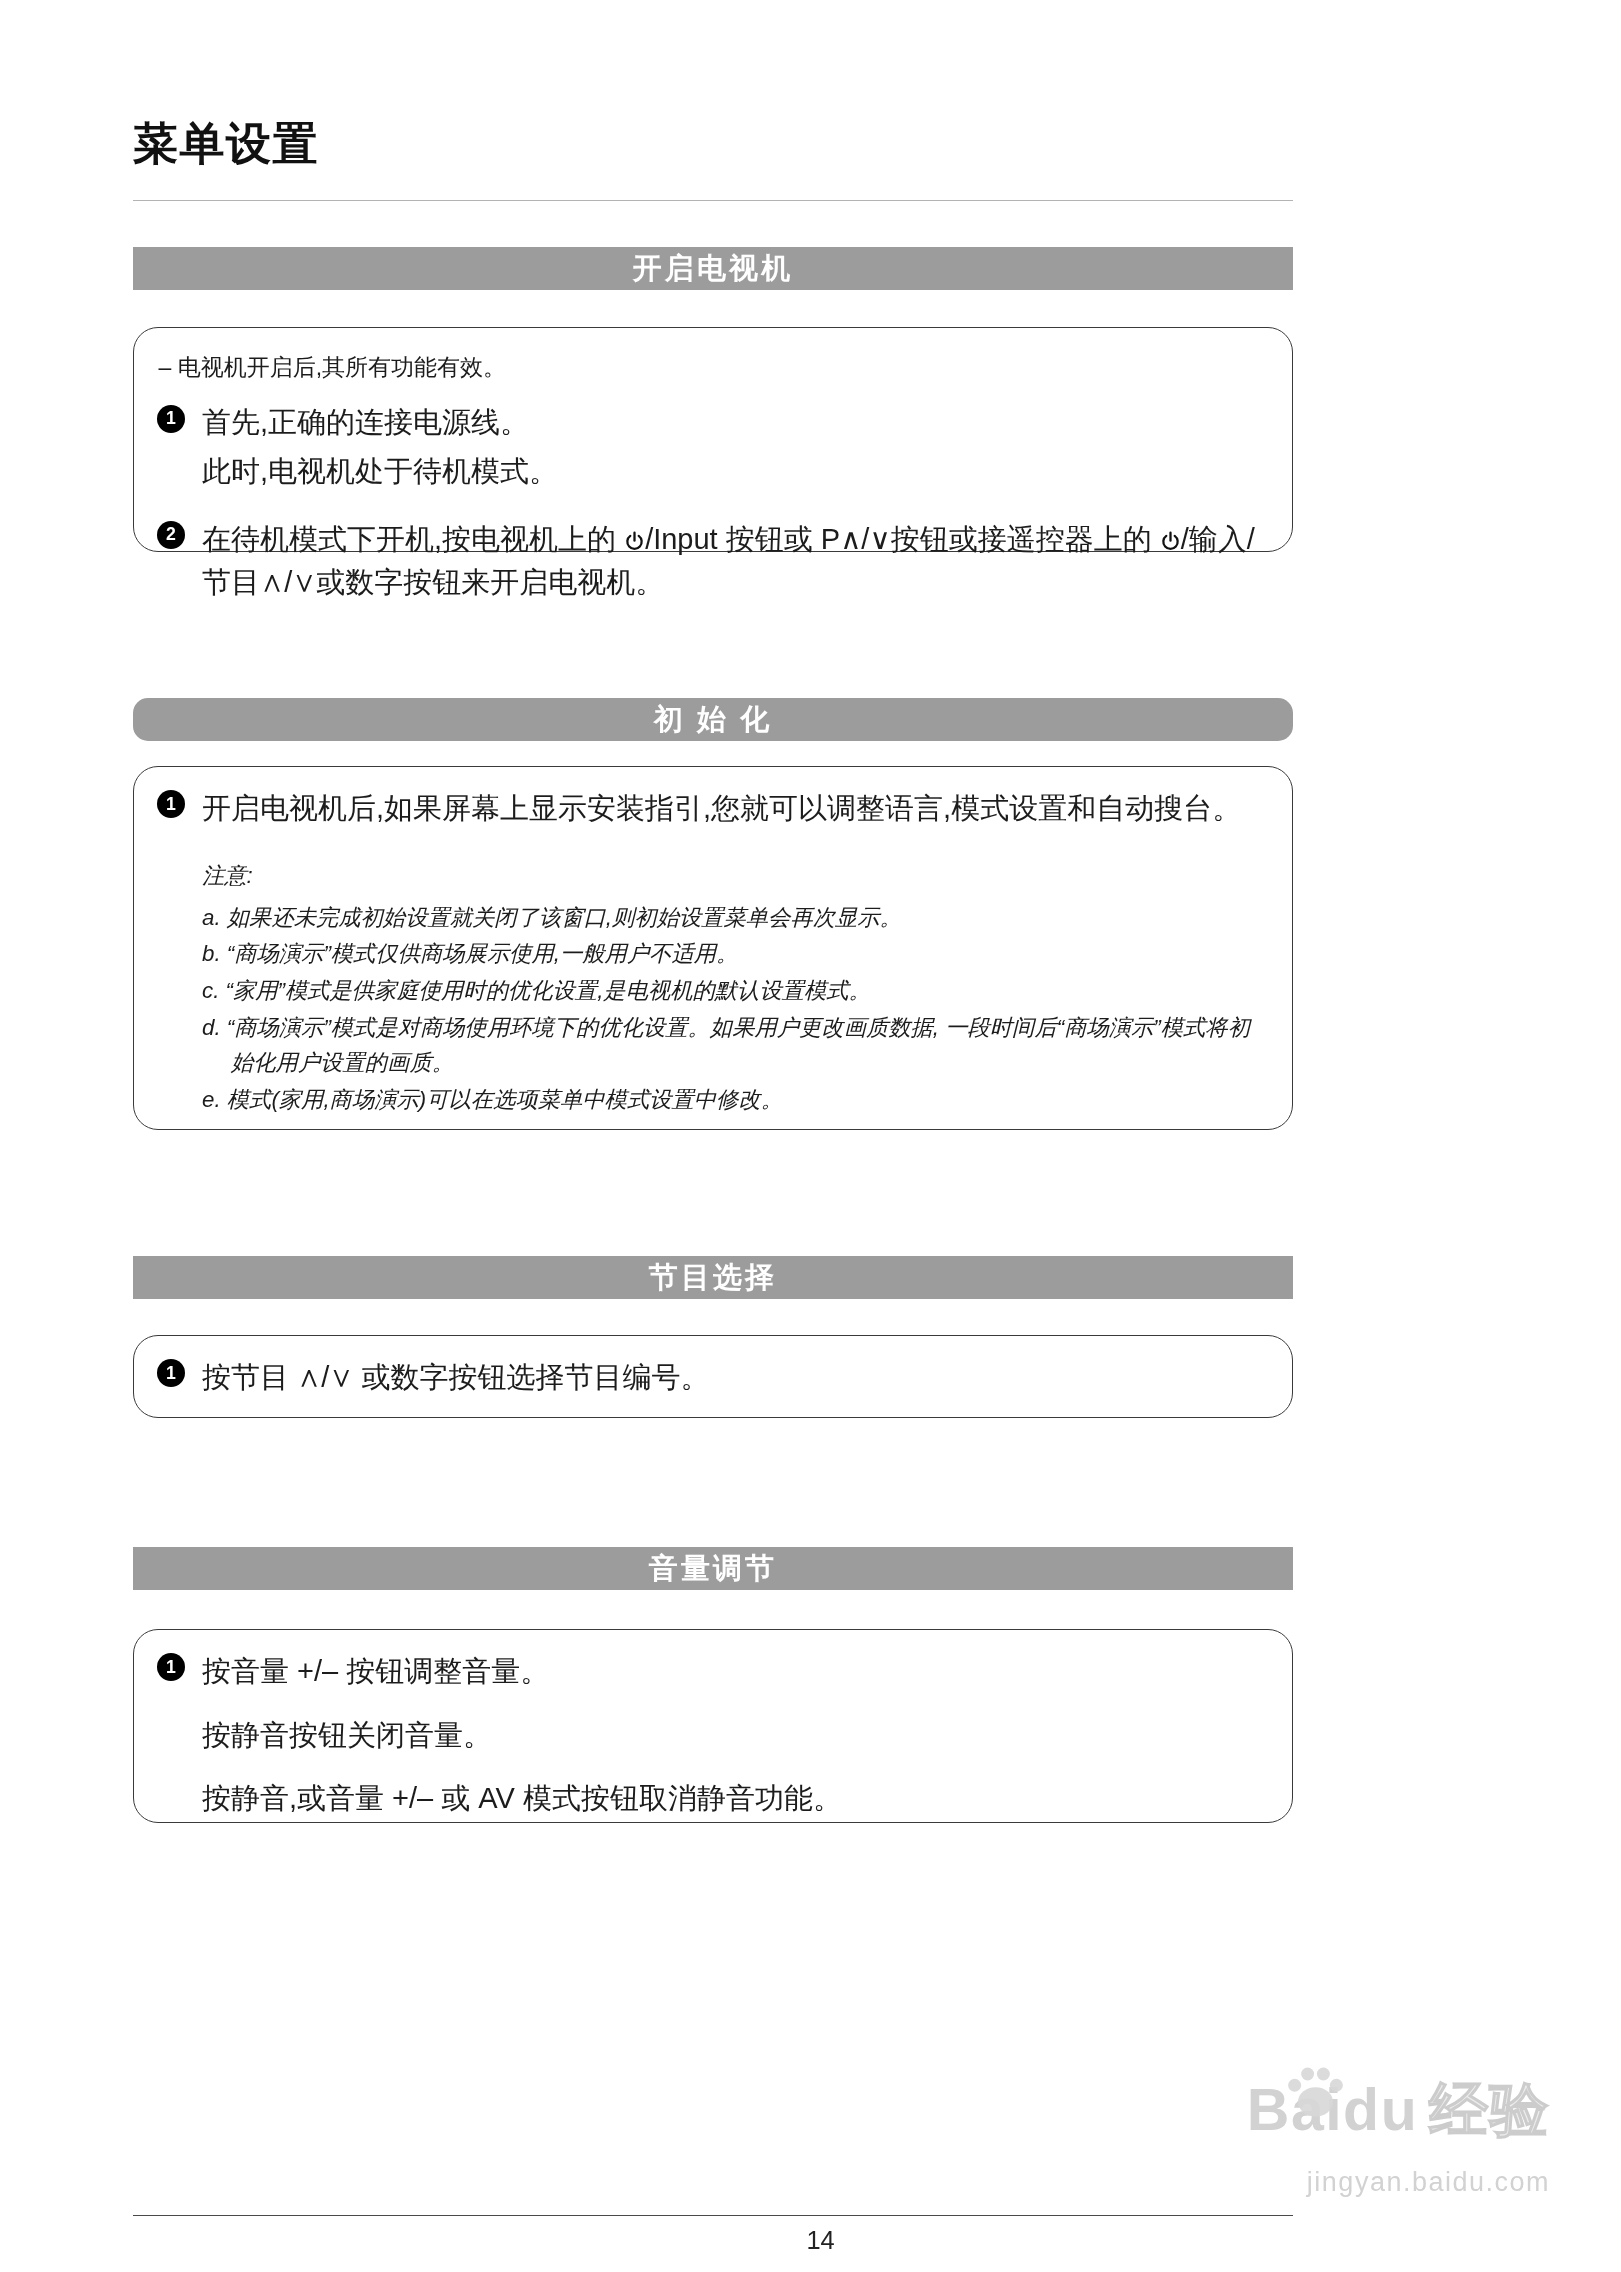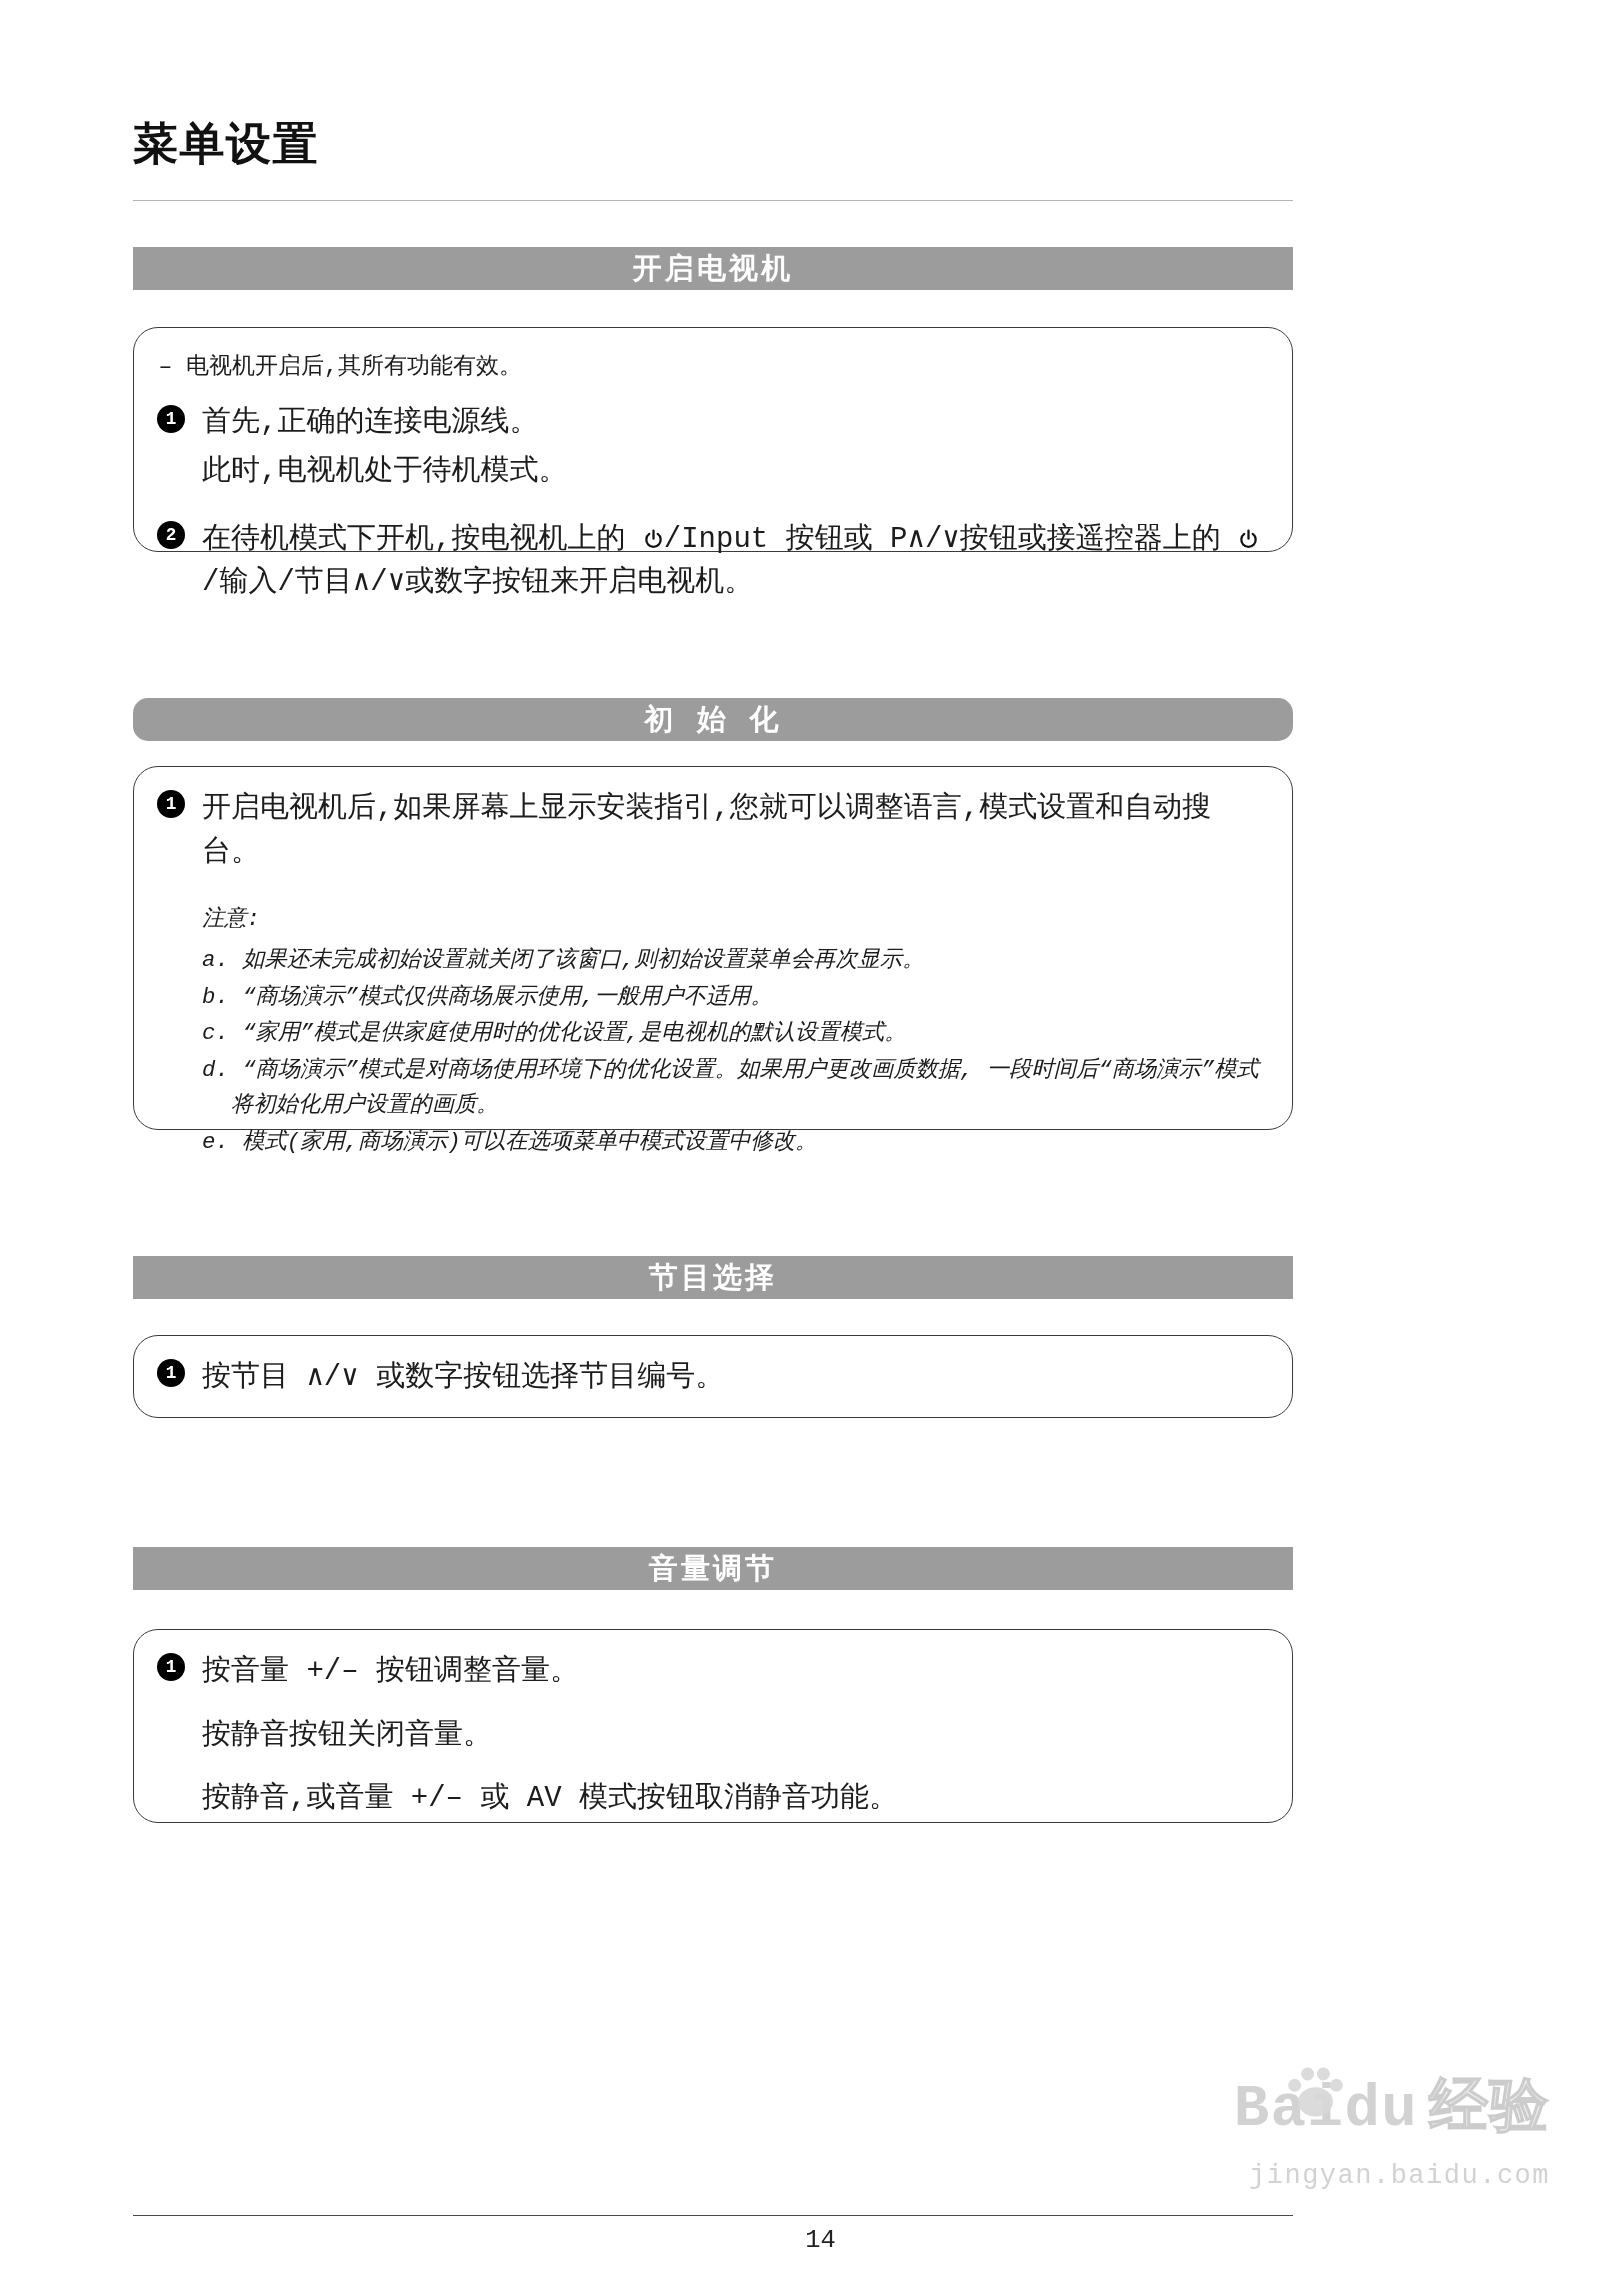--- a/index.html
+++ b/index.html
@@ -2,21 +2,21 @@
 <html style="font-size:12.3px"><head>
 <meta charset="utf-8">
 <style>
   * { box-sizing: border-box; margin: 0; padding: 0; }
   html, body { background: #ffffff; }
   .page {
     position: relative;
     width: 1621px;
     height: 2273px;
     background: #ffffff;
-    font-family: Liberation Mono, monospace;
+    font-family: Liberation Sans, sans-serif;
     color: #1c1c1c;
     overflow: hidden;
   }
   .content-x { left: 133px; width: 1160px; }
 
   
   .page-title {
     position: absolute; left: 133px; top: 114px;
     font-size: 45px; font-weight: bold; letter-spacing: 1.5px; color: #111;
   }
@@ -87,21 +87,21 @@
 
   
   .watermark {
     position: absolute; right: 71px; top: 2078px; width: 478px;
     text-align: right; color: #d2d2d2; pointer-events: none;
   }
   .paw { position: absolute; right: 199px; top: -17px; width: 71px; height: 62px; opacity: .9; }
   .paw ellipse, .paw circle { fill: #d8d8d8; }
   .wm-text { font-size: 59px; font-weight: bold; letter-spacing: 1.5px; line-height: 1.1; color: #d2d2d2; }
   .wm-suffix { color: #ececec; -webkit-text-stroke: 1.2px #cccccc; margin-left: 10.8px; }
-  .wm-url { font-size: 27px; letter-spacing: 1.5px; margin-top: 18px; color: #d2d2d2; }
+  .wm-url { font-size: 27px; letter-spacing: 1.5px; margin-top: 24px; color: #d2d2d2; }
 </style>
 </head>
 <body>
 
 <div class="page">
 
   <h1 class="page-title">菜单设置</h1>
   <div class="title-rule content-x"></div>
 
   <div class="bar content-x" id="bar-power">

